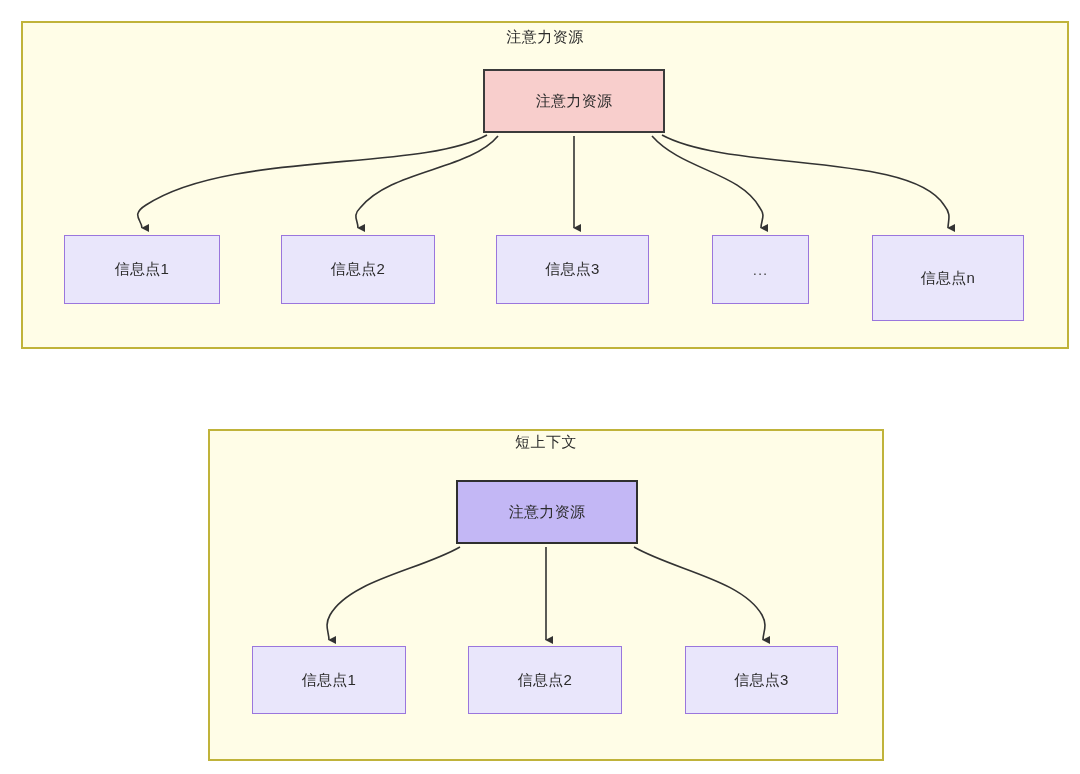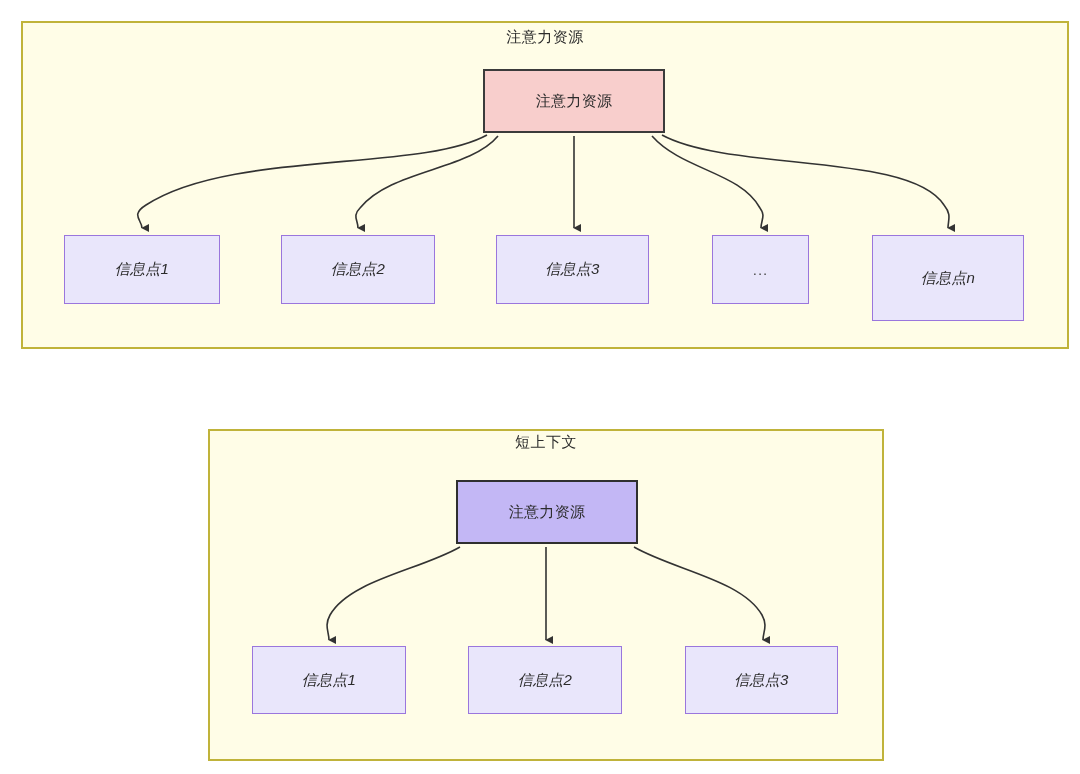--- a/index.html
+++ b/index.html
@@ -58,21 +58,20 @@
     background: #f8cecc;
     border: 2px solid #3b3b3b;
   }
   .node-attention-short {
     background: #c3b7f5;
     border: 2px solid #2f2f2f;
   }
   .node-info {
     background: #e9e6fb;
     border: 1.5px solid #9a76dd;
-    font-style: italic;
   }
   .node-ellipsis {
     background: #e9e6fb;
     border: 1.5px solid #9a76dd;
     font-size: 15px;
     color: #4a4a4a;
     letter-spacing: 1px;
   }
 </style>
 </head>

